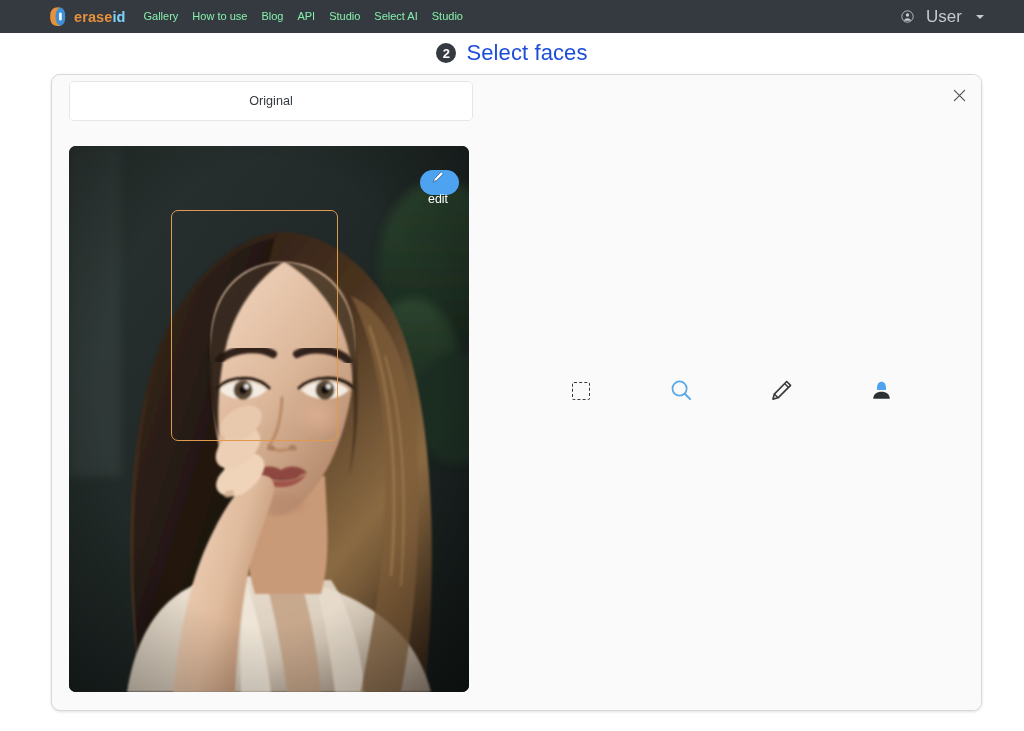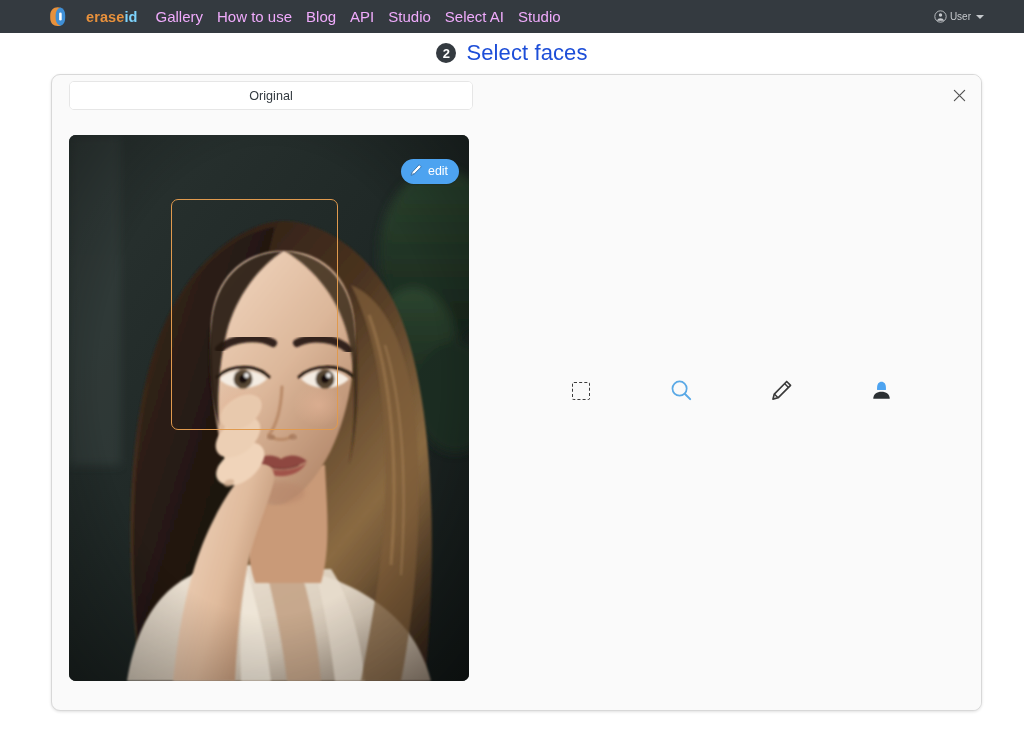--- a/index.html
+++ b/index.html
@@ -34,44 +34,44 @@
     height: 21px;
     position: relative;
     display: block;
   }
   .brand-text {
     font-size: 14.5px;
     font-weight: 700;
     letter-spacing: .1px;
     white-space: nowrap;
   }
-  .brand-text .t-erase { color: #e8913c; margin-left: 12px; }
+  .brand-text .t-erase { color: #e8913c; }
   .brand-text .t-id    { color: #7dd3fc; }
 
   .nav-links {
     display: flex;
     align-items: center;
     gap: 14px;
   }
   .nav-link {
-    color: #f0abfc;
-    font-size: 15px;
+    color: #86efac;
+    font-size: 11px;
     text-decoration: none;
     white-space: nowrap;
     cursor: pointer;
     line-height: 1;
   }
 
   .nav-right {
     margin-left: auto;
     display: flex;
     align-items: center;
-    gap: 3px;
+    gap: 12px;
     color: #c6c9cd;
-    font-size: 10px;
+    font-size: 17px;
     cursor: pointer;
     padding-right: 24px;
   }
   .nav-right .user-icon { display: flex; align-items: center; }
   .caret {
     width: 0; height: 0;
     border-left: 4px solid transparent;
     border-right: 4px solid transparent;
     border-top: 4.5px solid #c6c9cd;
     margin-left: 2px;
@@ -138,21 +138,21 @@
     position: absolute;
     left: 17px;
     top: 6px;
     width: 404px;
   }
   .tab-strip {
     display: flex;
     background: #ffffff;
     border: 1px solid #e6e6e6;
     border-radius: 5px;
-    height: 29px;
+    height: 40px;
     overflow: hidden;
   }
   .tab {
     flex: 1;
     display: flex;
     align-items: center;
     justify-content: center;
     font-size: 12.6px;
     color: #333a40;
     background: #ffffff;
@@ -177,20 +177,21 @@
     top: 24px;
     height: 25px;
     padding: 0 11px 0 8px;
     background: #4da3f0;
     border-radius: 13px;
     display: flex;
     align-items: center;
     gap: 5px;
     cursor: pointer;
     box-shadow: 0 1px 2px rgba(0,0,0,.18);
+    flex-direction: column;
   }
   .edit-btn .lbl {
     color: #ffffff;
     font-size: 12.4px;
     line-height: 1;
   }
 
   .face-box {
     position: absolute;
     left: 102px;

